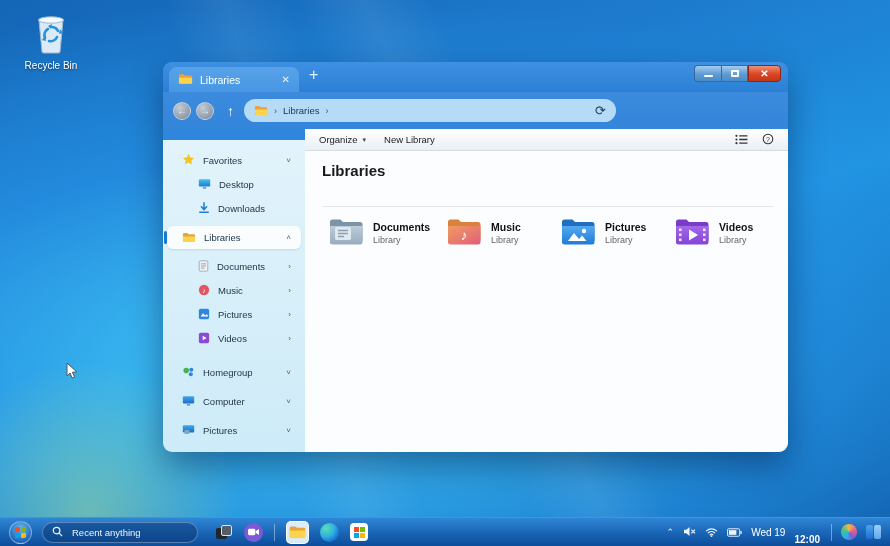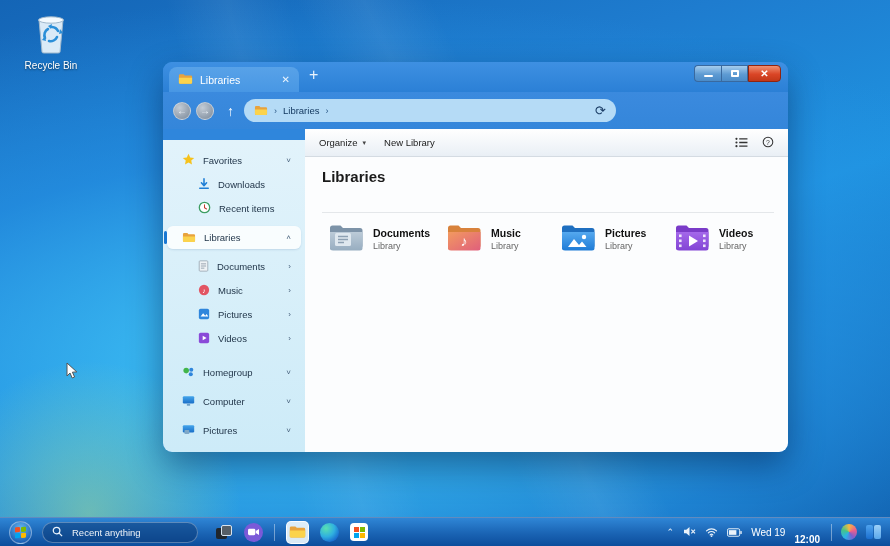--- a/index.html
+++ b/index.html
@@ -64,21 +64,21 @@
   .srow { position:relative; height:23px; display:flex; align-items:center; gap:8px;
     padding-left:15px; padding-right:10px; margin:0 4px 1px 4px; border-radius:6px; }
   .srow.child { padding-left:31px; }
   .srow .slabel { font-size:9.5px; color:#22364a; flex:1; white-space:nowrap; }
   .srow .chev { font-size:8px; color:#47617c; }
   .srow.selected { background:rgba(255,255,255,.82); box-shadow:0 1px 2px rgba(40,90,140,.15); }
   .selpill { position:absolute; left:-3px; top:5px; width:3px; height:13px; border-radius:2px; background:#1877d2; }
   .sgap { height:5px; }
 
   .rightcol { flex:1; display:flex; flex-direction:column; }
-  .toolbar { height:28px; background:linear-gradient(180deg,#ffffff,#e9eff5);
+  .toolbar { height:22px; background:linear-gradient(180deg,#ffffff,#e9eff5);
     border-bottom:1px solid #d4dbe2; display:flex; align-items:center; padding:0 14px; gap:18px; }
   .toolbar .tbtn { font-size:9.5px; color:#222; display:flex; align-items:center; gap:5px; }
   .toolbar .tchev { font-size:7px; color:#444; }
   .tool-right { margin-left:auto; display:flex; align-items:center; gap:14px; color:#333; }
 
   .content { flex:1; background:#fcfdfe; border-radius:0 0 9px 0; position:relative; }
   .ctitle { position:absolute; left:17px; top:11px; font-size:15px; font-weight:bold; color:#1a1a1a; }
   .cdesc { position:absolute; left:17px; top:36px; font-size:9.5px; color:#3c3c3c; }
   .cdivider { position:absolute; left:17px; right:14px; top:55px; height:1px; background:#e4e7ea; }
   .items { position:absolute; left:0; top:66px; right:0; height:44px; }
@@ -195,32 +195,38 @@
 
     <div class="sidebar">
       <div class="srow">
         <span><svg width="13" height="13" viewBox="0 0 16 16">
               <path d="M8 1l2.1 4.4 4.9.6-3.6 3.3.9 4.8L8 11.7 3.7 14.1l.9-4.8L1 6l4.9-.6z" fill="#f6c21c"></path>
             </svg></span>
         <span class="slabel">Favorites</span>
         <span class="chev">˅</span>
       </div>
       <div class="srow child">
+        <span><svg width="13" height="12" viewBox="0 0 16 14">
+              <rect x="1" y="1" width="14" height="9" rx="1.5" fill="url(#gmon)"></rect>
+              <rect x="6" y="11" width="4" height="1.6" fill="#4b86b8"></rect>
+              <defs>
+                <linearGradient id="gmon" x1="0" y1="0" x2="0" y2="1">
+                  <stop offset="0" stop-color="#45c2f0"></stop>
+                  <stop offset="1" stop-color="#1a7fd0"></stop>
+                </linearGradient>
+              </defs>
+            </svg></span>
+        <span class="slabel">Desktop</span>
+      </div>
+      <div class="srow child">
         <span><svg width="12" height="12" viewBox="0 0 14 14">
               <path d="M7 1v7M4 5.5L7 9l3-3.5" stroke="#1f7fd6" stroke-width="1.8" fill="none" stroke-linecap="round" stroke-linejoin="round"></path>
               <path d="M2 12h10" stroke="#1f7fd6" stroke-width="1.6" stroke-linecap="round"></path>
             </svg></span>
         <span class="slabel">Downloads</span>
-      </div>
-      <div class="srow child">
-        <span><svg width="13" height="13" viewBox="0 0 14 14">
-              <circle cx="7" cy="7" r="5.6" fill="#fff" stroke="#3d9e63" stroke-width="1.4"></circle>
-              <path d="M7 4v3.2l2.2 1.4" stroke="#c0392b" stroke-width="1.1" fill="none" stroke-linecap="round"></path>
-            </svg></span>
-        <span class="slabel">Recent items</span>
       </div>
       <div class="sgap"></div>
       <div class="srow selected">
         <span class="selpill"></span>
         <span><svg width="14" height="11" viewBox="0 0 24 20">
               <path d="M1 4q0-2 2-2h6l2 2h10q2 0 2 2v10q0 2-2 2H3q-2 0-2-2z" fill="#e8a33d"></path>
               <path d="M1 8h22v8q0 2-2 2H3q-2 0-2-2z" fill="#fbd34d"></path>
             </svg></span>
         <span class="slabel">Libraries</span>
         <span class="chev">˄</span>

